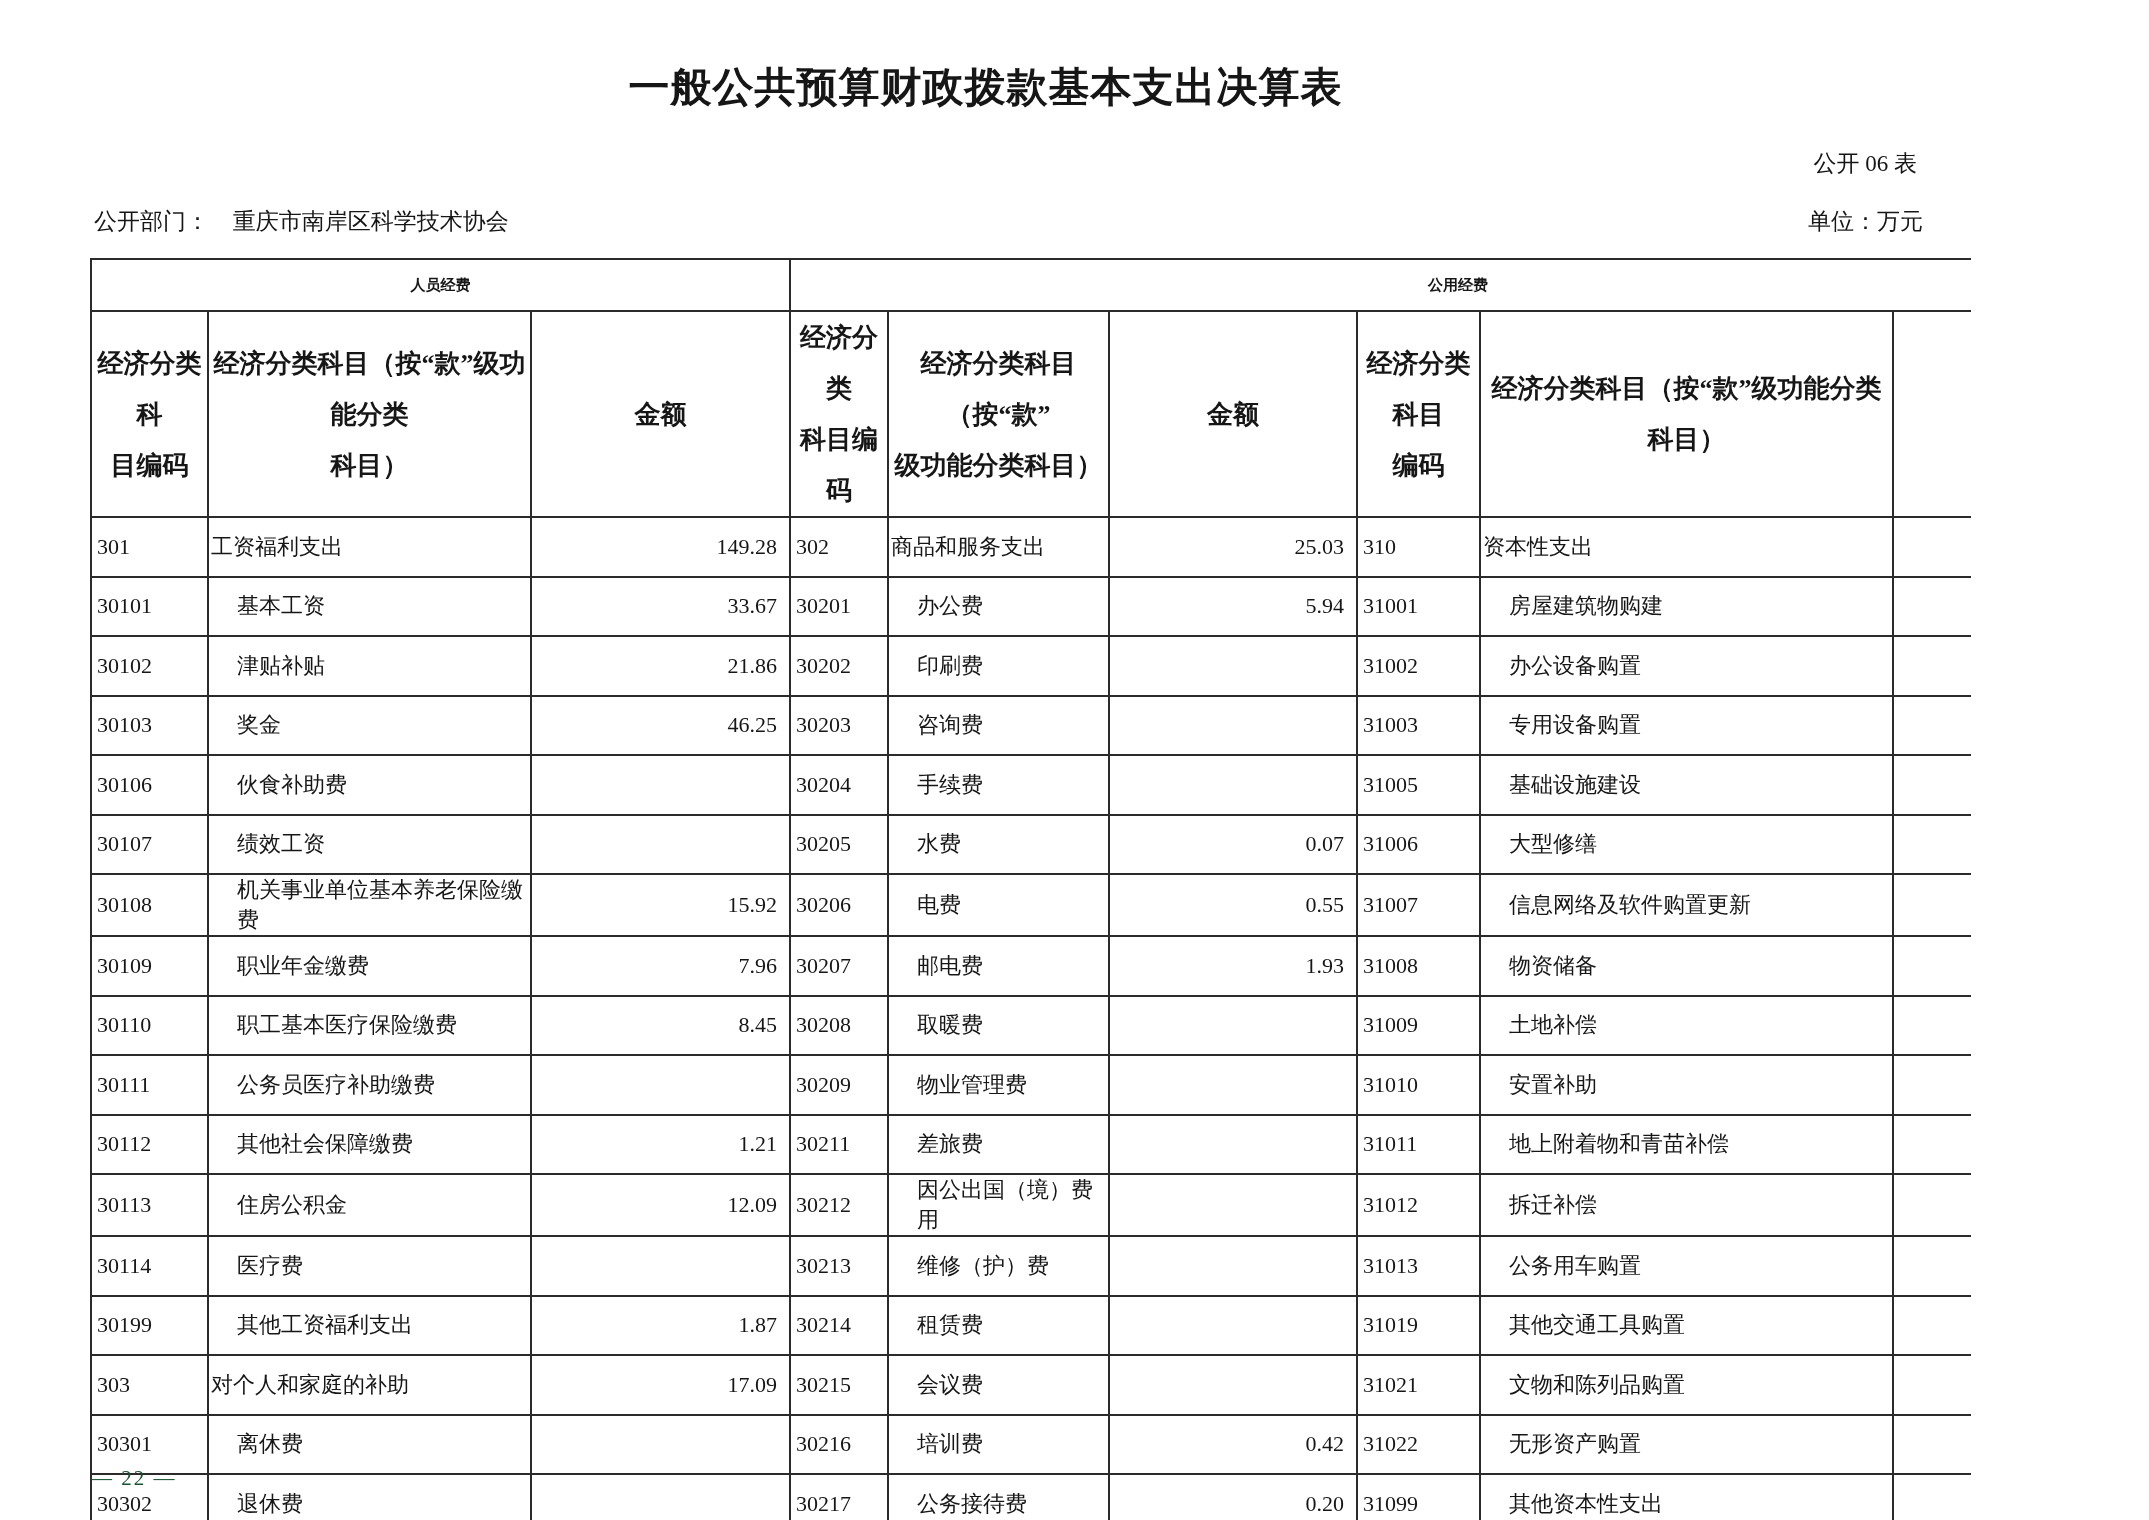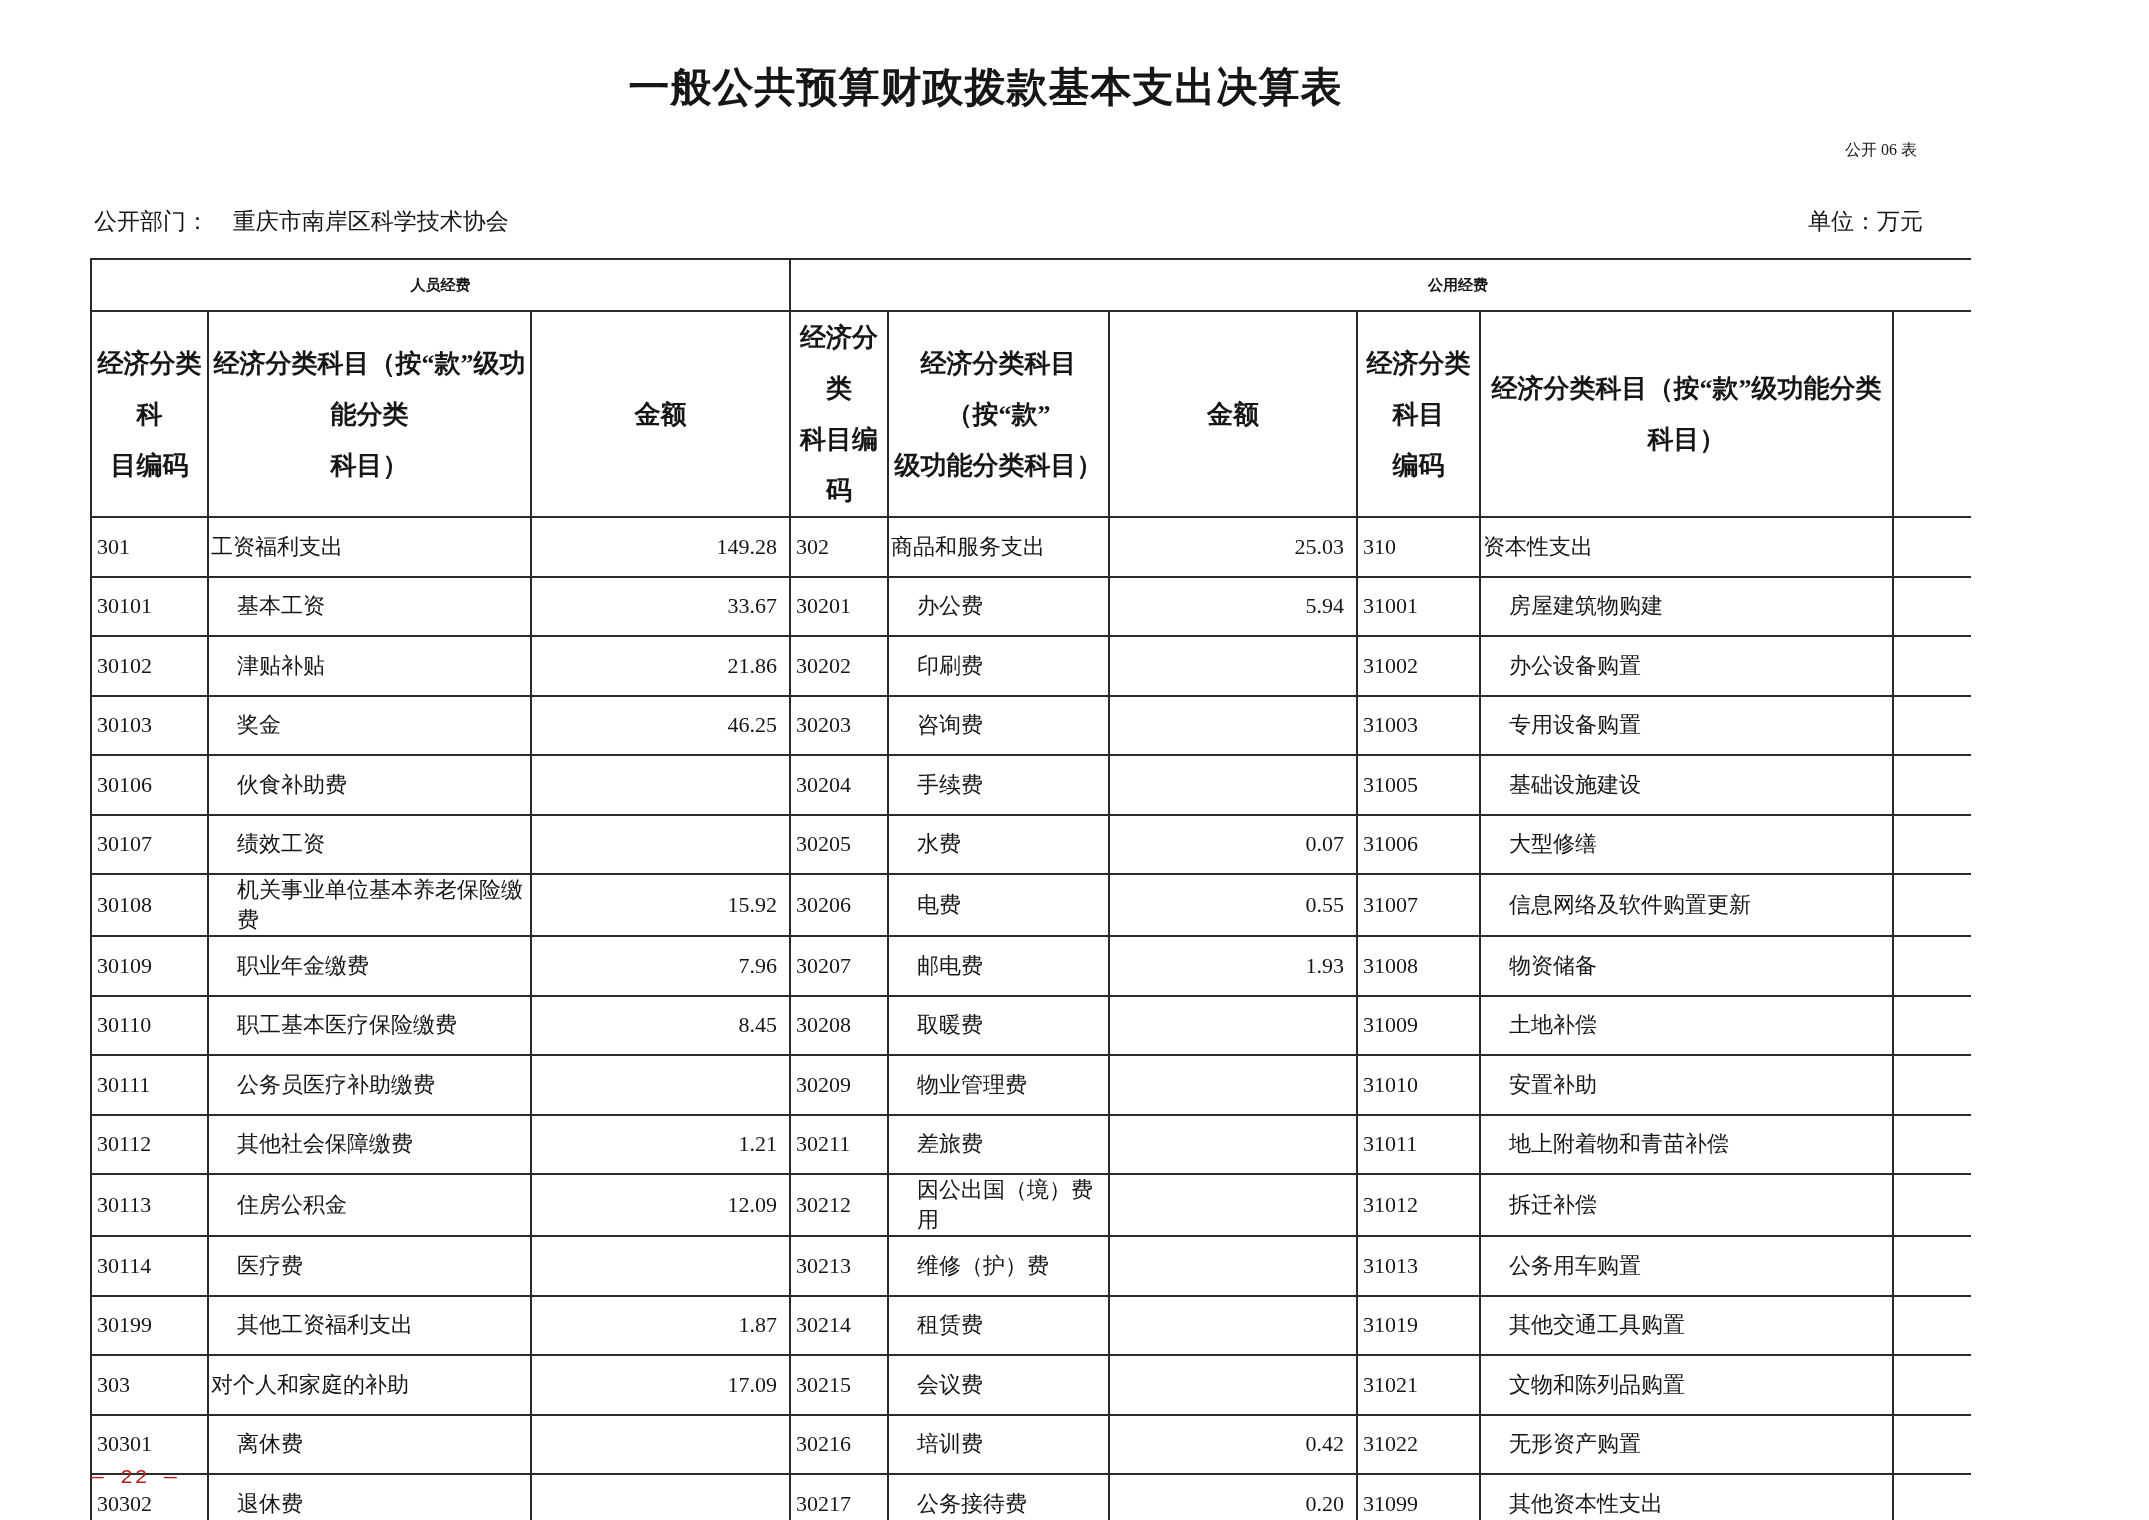--- a/index.html
+++ b/index.html
@@ -19,23 +19,23 @@
     left: 0;
     width: 100%;
     margin: 0;
     text-align: center;
     font-size: 41px;
     font-weight: bold;
     letter-spacing: 1px;
   }
   .table-number {
     position: absolute;
-    top: 140px;
+    top: 148px;
     right: 54px;
-    font-size: 16px;
+    font-size: 23px;
   }
   .meta-row {
     position: absolute;
     top: 206px;
     left: 94px;
     right: 48px;
     display: flex;
     justify-content: space-between;
     font-size: 23px;
   }
@@ -80,23 +80,22 @@
   }
   td.code { text-align: left; padding-left: 5px; }
   td.name { text-align: left; padding-left: 2px; }
   td.name.child { padding-left: 28px; }
   td.amount { text-align: right; padding-right: 12px; }
   .page-number {
     position: absolute;
     top: 1466px;
     left: 91px;
     font-size: 21px;
-    color: #b91c1c;
+    color: #14532d;
     letter-spacing: 2px;
-    font-family: Liberation Mono, monospace;
   }
 </style>
 </head>
 <body>
 
 <div class="page">
 
   <h1 class="doc-title">一般公共预算财政拨款基本支出决算表</h1>
 
   <div class="table-number">公开 06 表</div>

